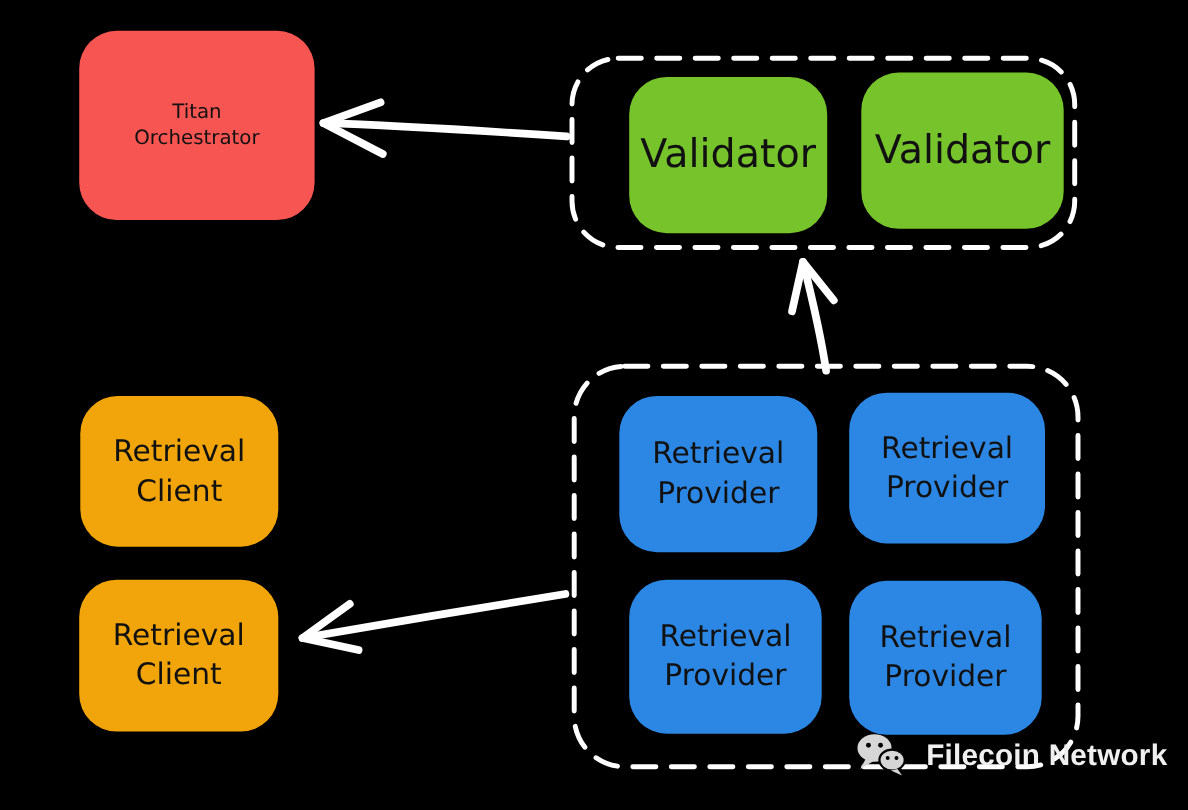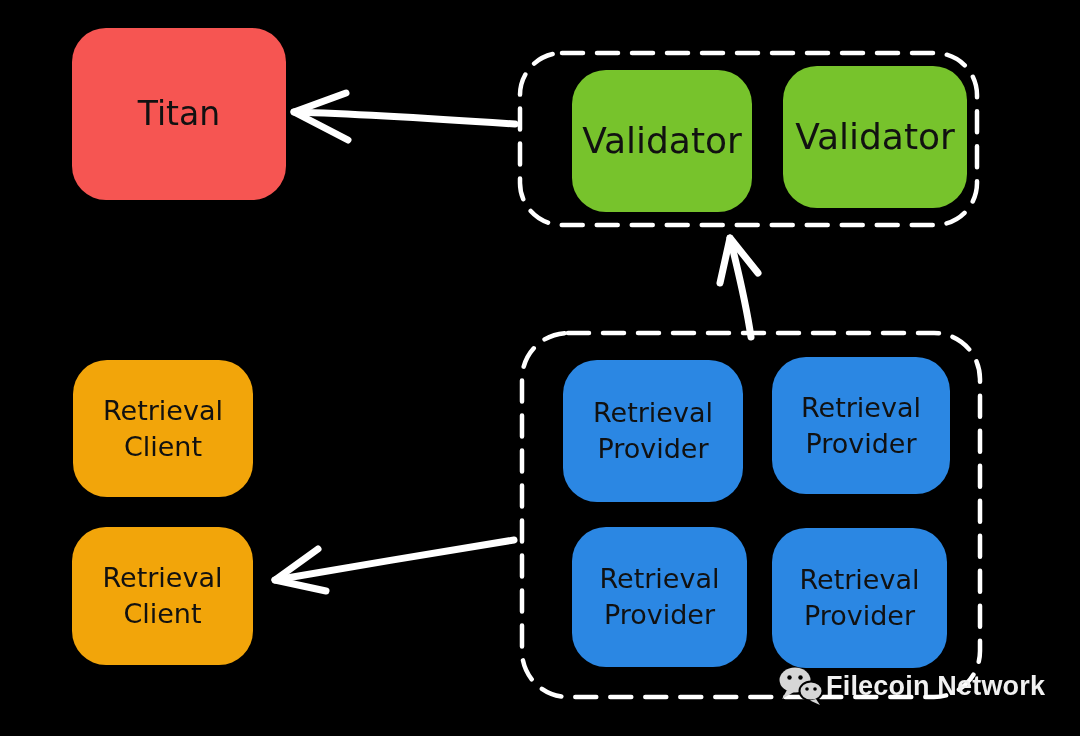--- a/index.html
+++ b/index.html
@@ -9,35 +9,35 @@
     font-family:"DejaVu Sans", sans-serif;
   }
   #overlay{position:absolute;left:0;top:0;width:1080px;height:736px;pointer-events:none;}
   .group-rect{fill:none;stroke:var(--stroke,#fff);stroke-width:4.5;stroke-dasharray:21 14;stroke-linecap:round;}
   .arrow{fill:none;stroke:var(--stroke,#fff);stroke-width:7;stroke-linecap:round;stroke-linejoin:round;}
   .node{
     position:absolute;display:flex;flex-direction:column;align-items:center;justify-content:center;
     text-align:center;color:var(--node_text,#111);border-radius:34px;line-height:1.32;font-weight:500;
   }
   .node span{display:block;}
-  .red{background:var(--red,#f65552);font-size:33px;}
+  .red{background:var(--red,#f65552);font-size:18px;}
   .green{background:var(--green,#77c32c);font-size:36px;}
   .orange{background:var(--orange,#f2a50a);font-size:27px;}
   .blue{background:var(--blue,#2b87e3);font-size:27px;}
   #titan{left:72px;top:28px;width:214px;height:172px;}
   #validator-1{left:572px;top:70px;width:180px;height:142px;}
   #validator-2{left:783px;top:66px;width:184px;height:142px;}
   #client-1{left:73px;top:360px;width:180px;height:137px;}
   #client-2{left:72px;top:527px;width:181px;height:138px;}
   #provider-1{left:563px;top:360px;width:180px;height:142px;}
   #provider-2{left:772px;top:357px;width:178px;height:137px;}
   #provider-3{left:572px;top:527px;width:175px;height:140px;}
   #provider-4{left:772px;top:528px;width:175px;height:140px;}
   #watermark{
-    position:absolute;left:778px;top:666px;display:flex;align-items:center;gap:2px;
+    position:absolute;left:778px;top:666px;display:flex;align-items:center;gap:18px;
   }
   #watermark .wm-text{
     color:var(--watermark_text,#f0f0f0);font-size:27px;font-weight:600;letter-spacing:0.2px;
     font-family:"Liberation Sans", sans-serif;white-space:nowrap;
   }
   .wicon-fill{fill:var(--watermark_icon,#d6d6d6);}
   .wicon-eye{fill:#000;}
 </style>
 </head>
 <body>
@@ -60,20 +60,21 @@
     </g>
 
     <g>
       <path class="arrow" d="M514 540 C 440 552, 350 567, 275 580"></path>
       <path class="arrow" d="M318 549 L275 580 L326 591"></path>
     </g>
   </svg>
 
   <div class="node red" id="titan">
     <span>Titan</span>
+    <span>Orchestrator</span>
   </div>
 
   <div class="node green" id="validator-1">
     <span>Validator</span>
   </div>
   <div class="node green" id="validator-2">
     <span>Validator</span>
   </div>
 
   <div class="node orange" id="client-1">

